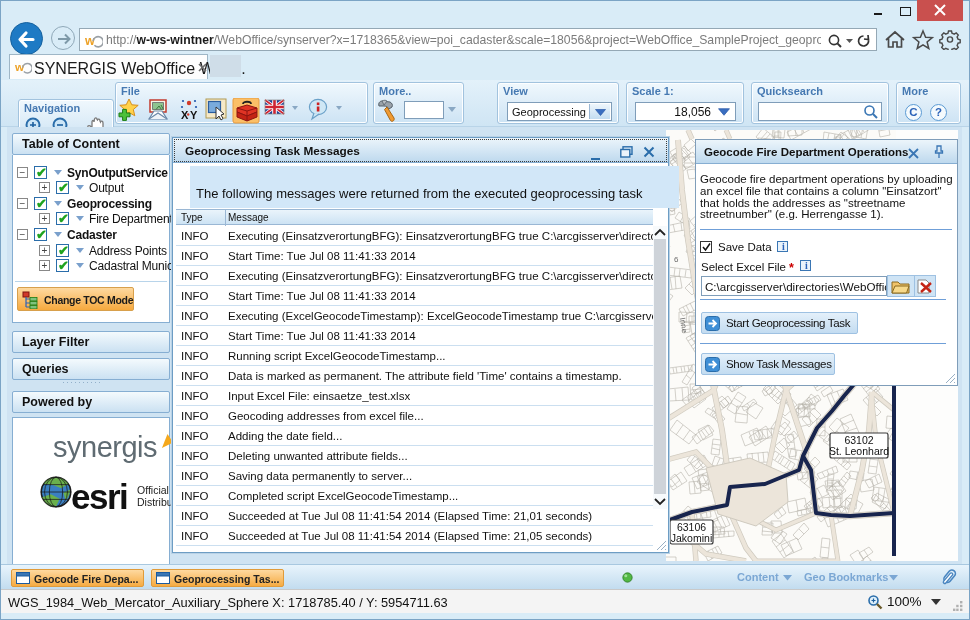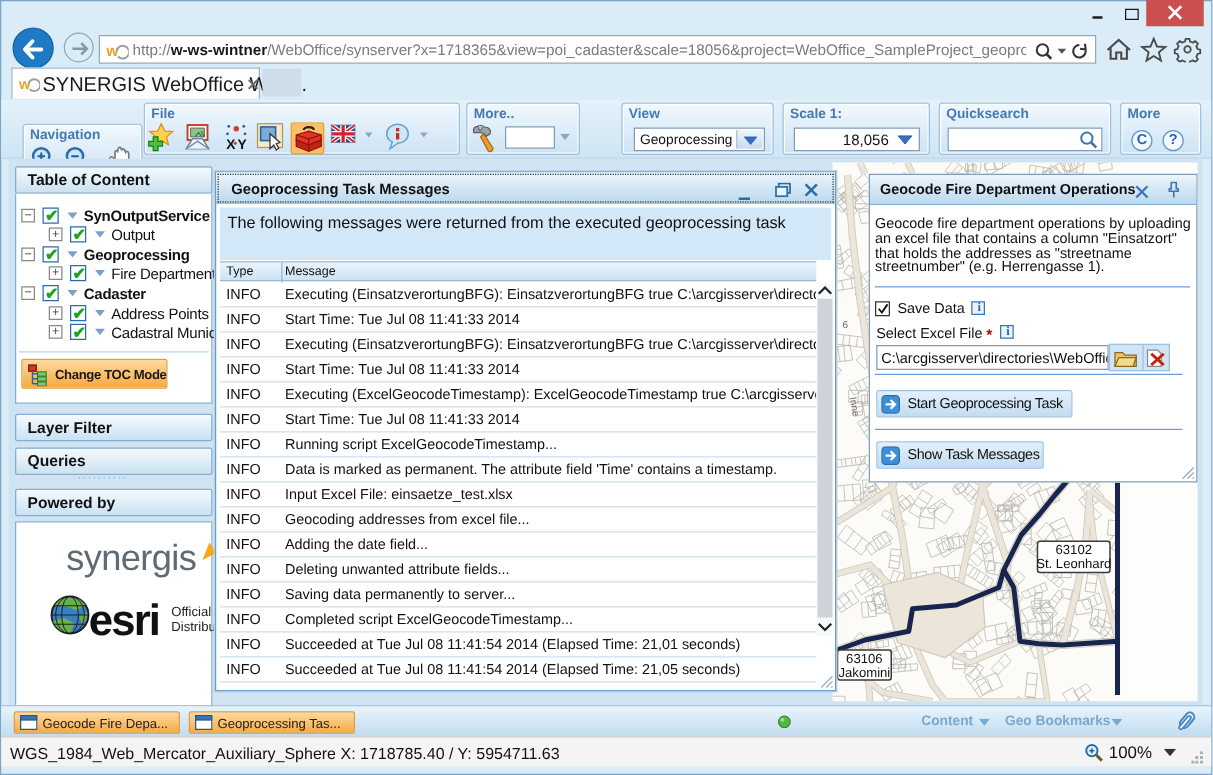--- a/index.html
+++ b/index.html
@@ -28,29 +28,29 @@
 #content { position:absolute; left:7px; top:127px; width:955px; height:437px; background:#cfe3f2; }
 
 .panelhdr { position:absolute; left:5px; width:158px; height:22px; background:linear-gradient(#f4fafd,#cbe1f2); border:1px solid #86aed2; border-radius:2px; font-size:12.5px; font-weight:bold; color:#111; padding:3px 0 0 9px; }
 #tocpanel { position:absolute; left:5px; top:28px; width:158px; height:168px; background:#fff; border:1px solid #86aed2; border-top:none; }
 #powpanel { position:absolute; left:5px; top:290px; width:158px; height:176px; background:#fff; border:1px solid #86aed2; }
 
 #map { position:absolute; left:659px; top:3px; width:292px; height:431px; background:#fbfaf7; overflow:hidden; }
 
 #msgwin { position:absolute; left:165px; top:10px; width:497px; height:416px; background:#fff; border:1px solid #6d9dc4; box-shadow:0 0 0 1px #b9d2e6; }
 #msgtitle { height:25px; background:linear-gradient(#ecf5fb,#bed9ee); border-bottom:1px solid #86aed2; outline:1px dotted #3a3a3a; outline-offset:-2px; }
-#msginfo { position:absolute; left:3px; top:28px; width:489px; height:42px; background:#d2e7f8; font-size:13px; color:#111; padding:4px 0 0 6px; }
+#msginfo { position:absolute; left:17px; top:28px; width:489px; height:42px; background:#d2e7f8; font-size:13px; color:#111; padding:20px 0 0 6px; }
 #msgtable { position:absolute; left:3px; top:74px; width:477px; height:338px; }
 
 #dlg { position:absolute; left:688px; top:12px; width:263px; height:247px; background:#fff; border:1px solid #7f9db9; }
 #dlgtitle { height:24px; background:linear-gradient(#ecf5fb,#bed9ee); border-bottom:1px solid #86aed2; }
 
 #taskbar { position:absolute; left:1px; top:564px; width:968px; height:25px; background:linear-gradient(#e8f4fc,#c2dcef); border-top:1px solid #a8c8e0; }
 #statusbar { position:absolute; left:1px; top:589px; width:968px; height:24px; background:#f4f4f4; border-top:1px solid #c9c9c9; font-size:12.8px; color:#111; }
-.taskbtn { position:absolute; top:4px; height:18px; background:linear-gradient(#fed9a0,#f6ab42); border:1px solid #e09b3a; border-radius:2px; font-size:10.5px; font-weight:normal; color:#222; padding:3px 6px 0 22px; white-space:nowrap; }
+.taskbtn { position:absolute; top:4px; height:18px; background:linear-gradient(#fed9a0,#f6ab42); border:1px solid #e09b3a; border-radius:2px; font-size:10.5px; font-weight:bold; color:#222; padding:3px 6px 0 22px; white-space:nowrap; }
 .orangebtn { background:linear-gradient(#fed9a0,#f6a93e); border:1px solid #d8a04c; }
 
 .trow { position:absolute; left:0; width:158px; height:15px; }
 .pm { position:absolute; top:1px; width:11px; height:11px; background:#fff; border:1px solid #888; color:#444; font-size:10px; line-height:9px; text-align:center; }
 .cb { position:absolute; top:0; width:13px; height:13px; background:#fff; border:1px solid #2a6daa; }
 .cb::after { content:"\2714"; position:absolute; left:1px; top:-2px; color:#1fa31f; font-size:13px; font-weight:bold; }
 .tri { position:absolute; top:4px; width:0; height:0; border-left:4px solid transparent; border-right:4px solid transparent; border-top:5px solid #7aa0cc; }
 .tl { position:absolute; top:0; font-size:12px; letter-spacing:-0.2px; color:#111; white-space:nowrap; }
 
 .mrow { position:absolute; left:0; width:477px; height:20px; border-bottom:1px solid #cbdff0; font-size:11.5px; color:#111; white-space:nowrap; }

